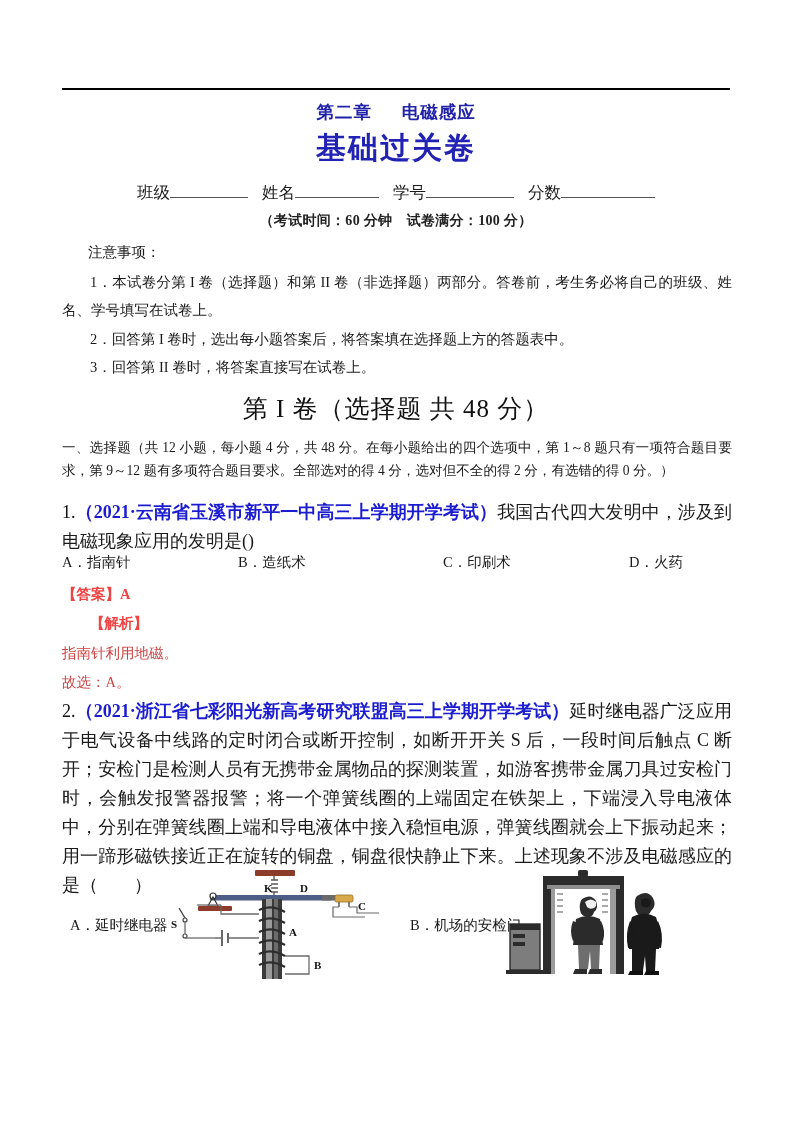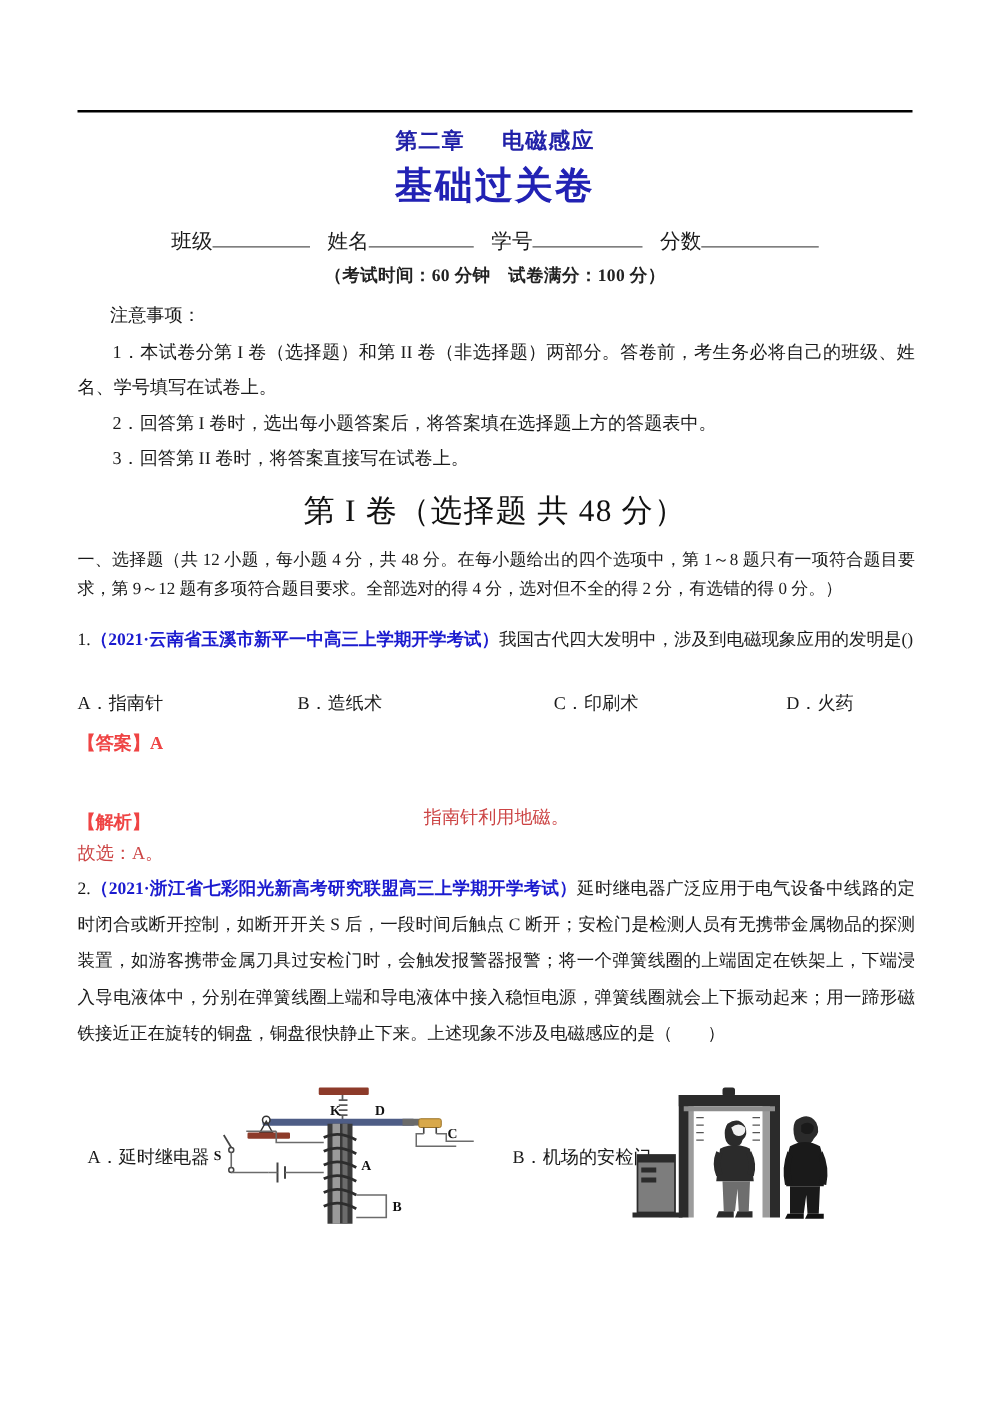--- a/index.html
+++ b/index.html
@@ -142,21 +142,21 @@
     width: 670px;
     font-size: 13.6px;
     line-height: 23px;
     text-align: justify;
     text-justify: inter-character;
   }
 
   
   .q-block { position: absolute; left: 62px; width: 670px; }
   .q-text {
-    font-size: 14px;
+    font-size: 18px;
     line-height: 29px;
     text-align: justify;
     text-justify: inter-character;
   }
   .src {
     color: #1B1BCF;
     font-weight: bold;
   }
   .q-num { color: #111; }
 
@@ -177,22 +177,22 @@
   .ans {
     position: absolute;
     left: 62px;
     width: 670px;
     color: #ef4444;
     font-size: 14.5px;
     font-weight: bold;
   }
   .ans.plain { font-weight: normal; color: #CC4444; }
   #answer-line  { top: 585px; }
-  #analysis-lbl { top: 648px; }
-  #analysis-txt { top: 644px; text-align: center; }
+  #analysis-lbl { top: 614px; margin-left: 28px; }
+  #analysis-txt { top: 644px; }
   #conclusion   { top: 673px; }
 
   
   #q2 { top: 697px; }
 
   
   .fig-row {
     position: absolute;
     left: 62px;
     top: 866px;

